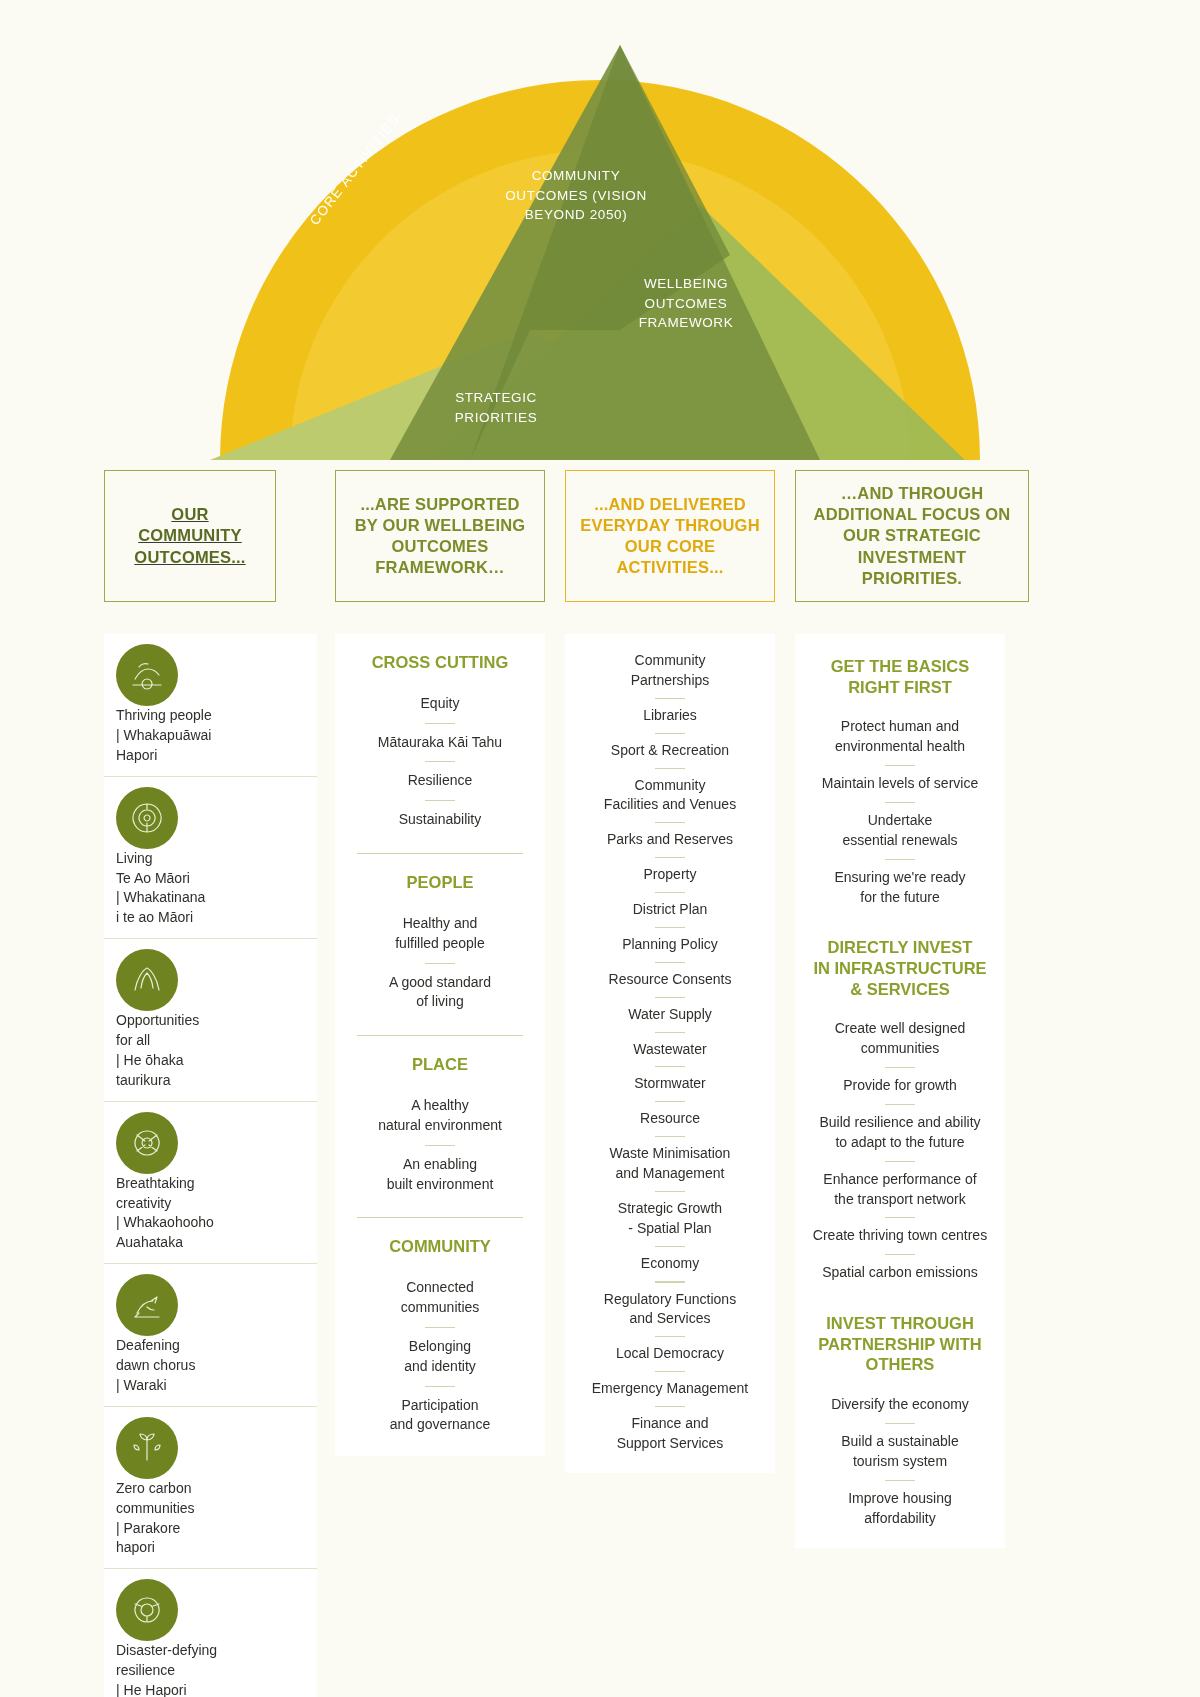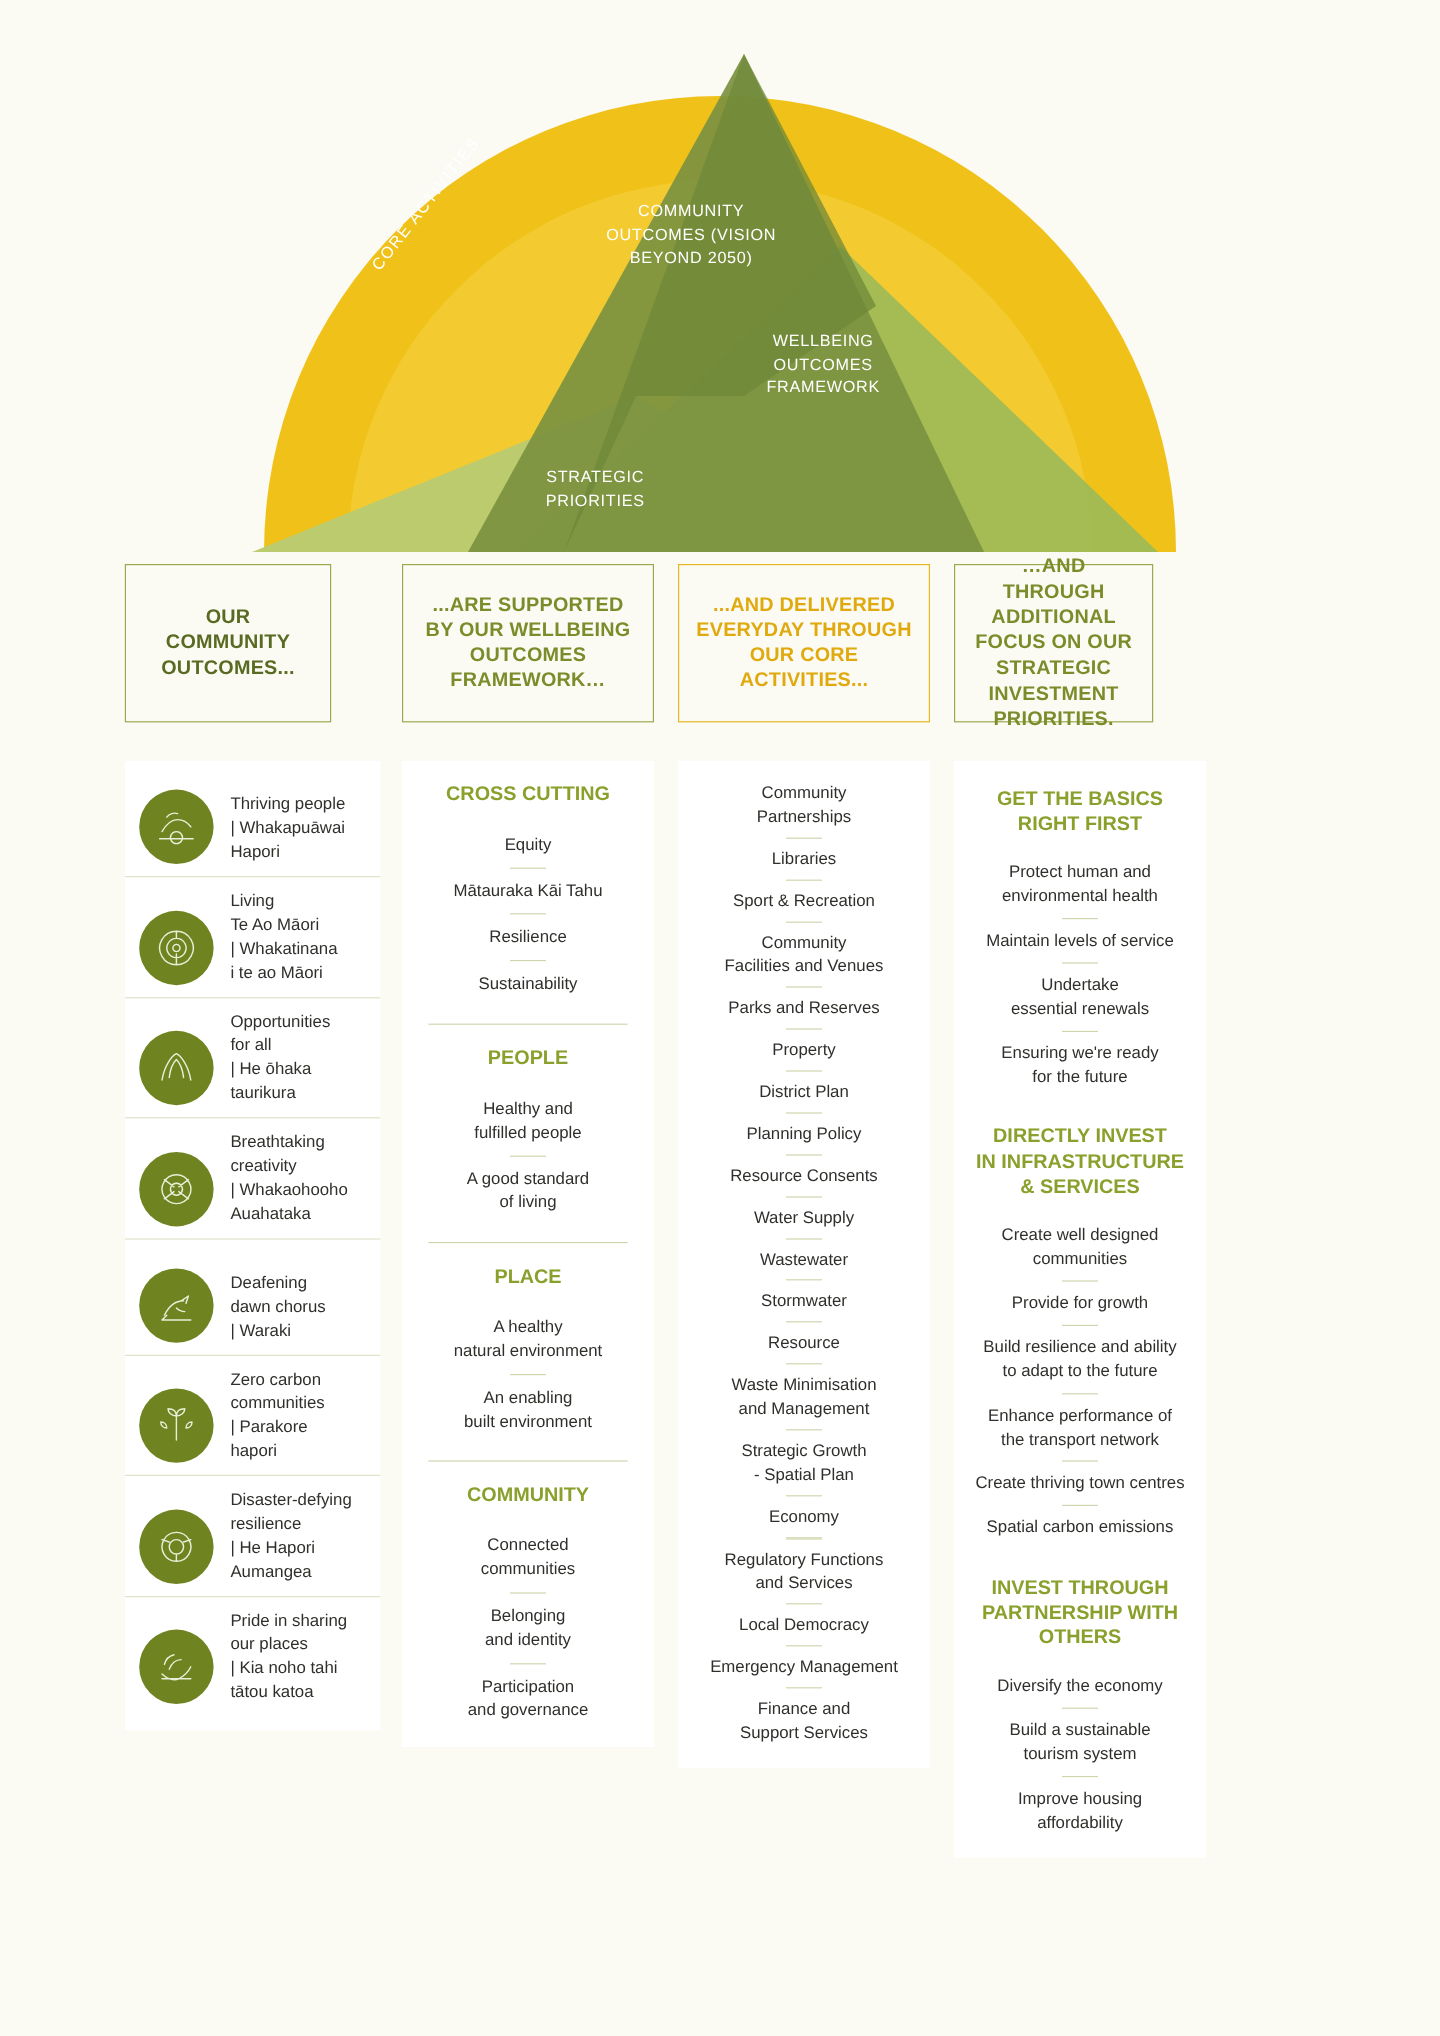--- a/index.html
+++ b/index.html
@@ -60,24 +60,25 @@
   .head-dark .head-text { color:#596b23; }
 
   .panel {
     position:absolute;
     background:#ffffff;
     top:164px;
   }
 
   
   .oc-item {
-    display:flex; align-items:flex-end;
+    display:flex; align-items:flex-start;
     padding:10px 14px 10px 12px;
     border-bottom:1px solid #dfe3c9;
     min-height:97px;
+    flex-direction:column;
   }
   .oc-item:last-child { border-bottom:none; }
   .oc-icon {
     width:62px; height:62px; border-radius:50%;
     background:#6f8320; flex:0 0 62px;
     margin-right:14px;
     display:flex; align-items:center; justify-content:center;
   }
   .oc-icon svg { display:block; }
   .oc-text { font-size:14px; line-height:1.42; color:#2f2f2b; }
@@ -120,30 +121,30 @@
     <path d="M470 460 L620 45 L730 255 L620 330 L530 330 Z" fill="#6f8838" opacity="0.75"></path>
   </svg>
   <div class="hero-label" id="lbl-core">CORE ACTIVITIES</div>
   <div class="hero-label" id="lbl-outcomes">COMMUNITY OUTCOMES (VISION BEYOND 2050)</div>
   <div class="hero-label" id="lbl-wellbeing">WELLBEING OUTCOMES FRAMEWORK</div>
   <div class="hero-label" id="lbl-strategic">STRATEGIC PRIORITIES</div>
 </div>
 
 <div class="cols">
 
-  <div class="head-box head-dark" style="left:104px; width:172px;">
+  <div class="head-box head-dark" style="left:104px; width:172px;text-decoration:underline;">
     <div class="head-text">OUR COMMUNITY OUTCOMES...</div>
   </div>
   <div class="head-box head-green" style="left:335px; width:210px;">
     <div class="head-text">...ARE SUPPORTED BY OUR WELLBEING OUTCOMES FRAMEWORK…</div>
   </div>
   <div class="head-box head-yellow" style="left:565px; width:210px;">
     <div class="head-text">...AND DELIVERED EVERYDAY THROUGH OUR CORE ACTIVITIES...</div>
   </div>
-  <div class="head-box head-green" style="left:795px; width:166px;">
+  <div class="head-box head-green" style="left:795px; width:234px;">
     <div class="head-text">…AND THROUGH ADDITIONAL FOCUS ON OUR STRATEGIC INVESTMENT PRIORITIES.</div>
   </div>
 
   <div class="panel" id="panel1" style="left: 104px; width: 213px; padding-bottom: 12px;">
       <div class="oc-item">
         <div class="oc-icon">
           <svg width="44" height="44" viewBox="0 0 44 44">
             <path d="M10 26c4-7 9-10 13-10s8 2 11 6M14 14c2-3 6-4 9-3M22 26a5 5 0 1 0 .1 0M8 32h28" fill="none" stroke="#e9eed6" stroke-width="1.2" stroke-linecap="round" stroke-linejoin="round"></path>
           </svg>
         </div>

